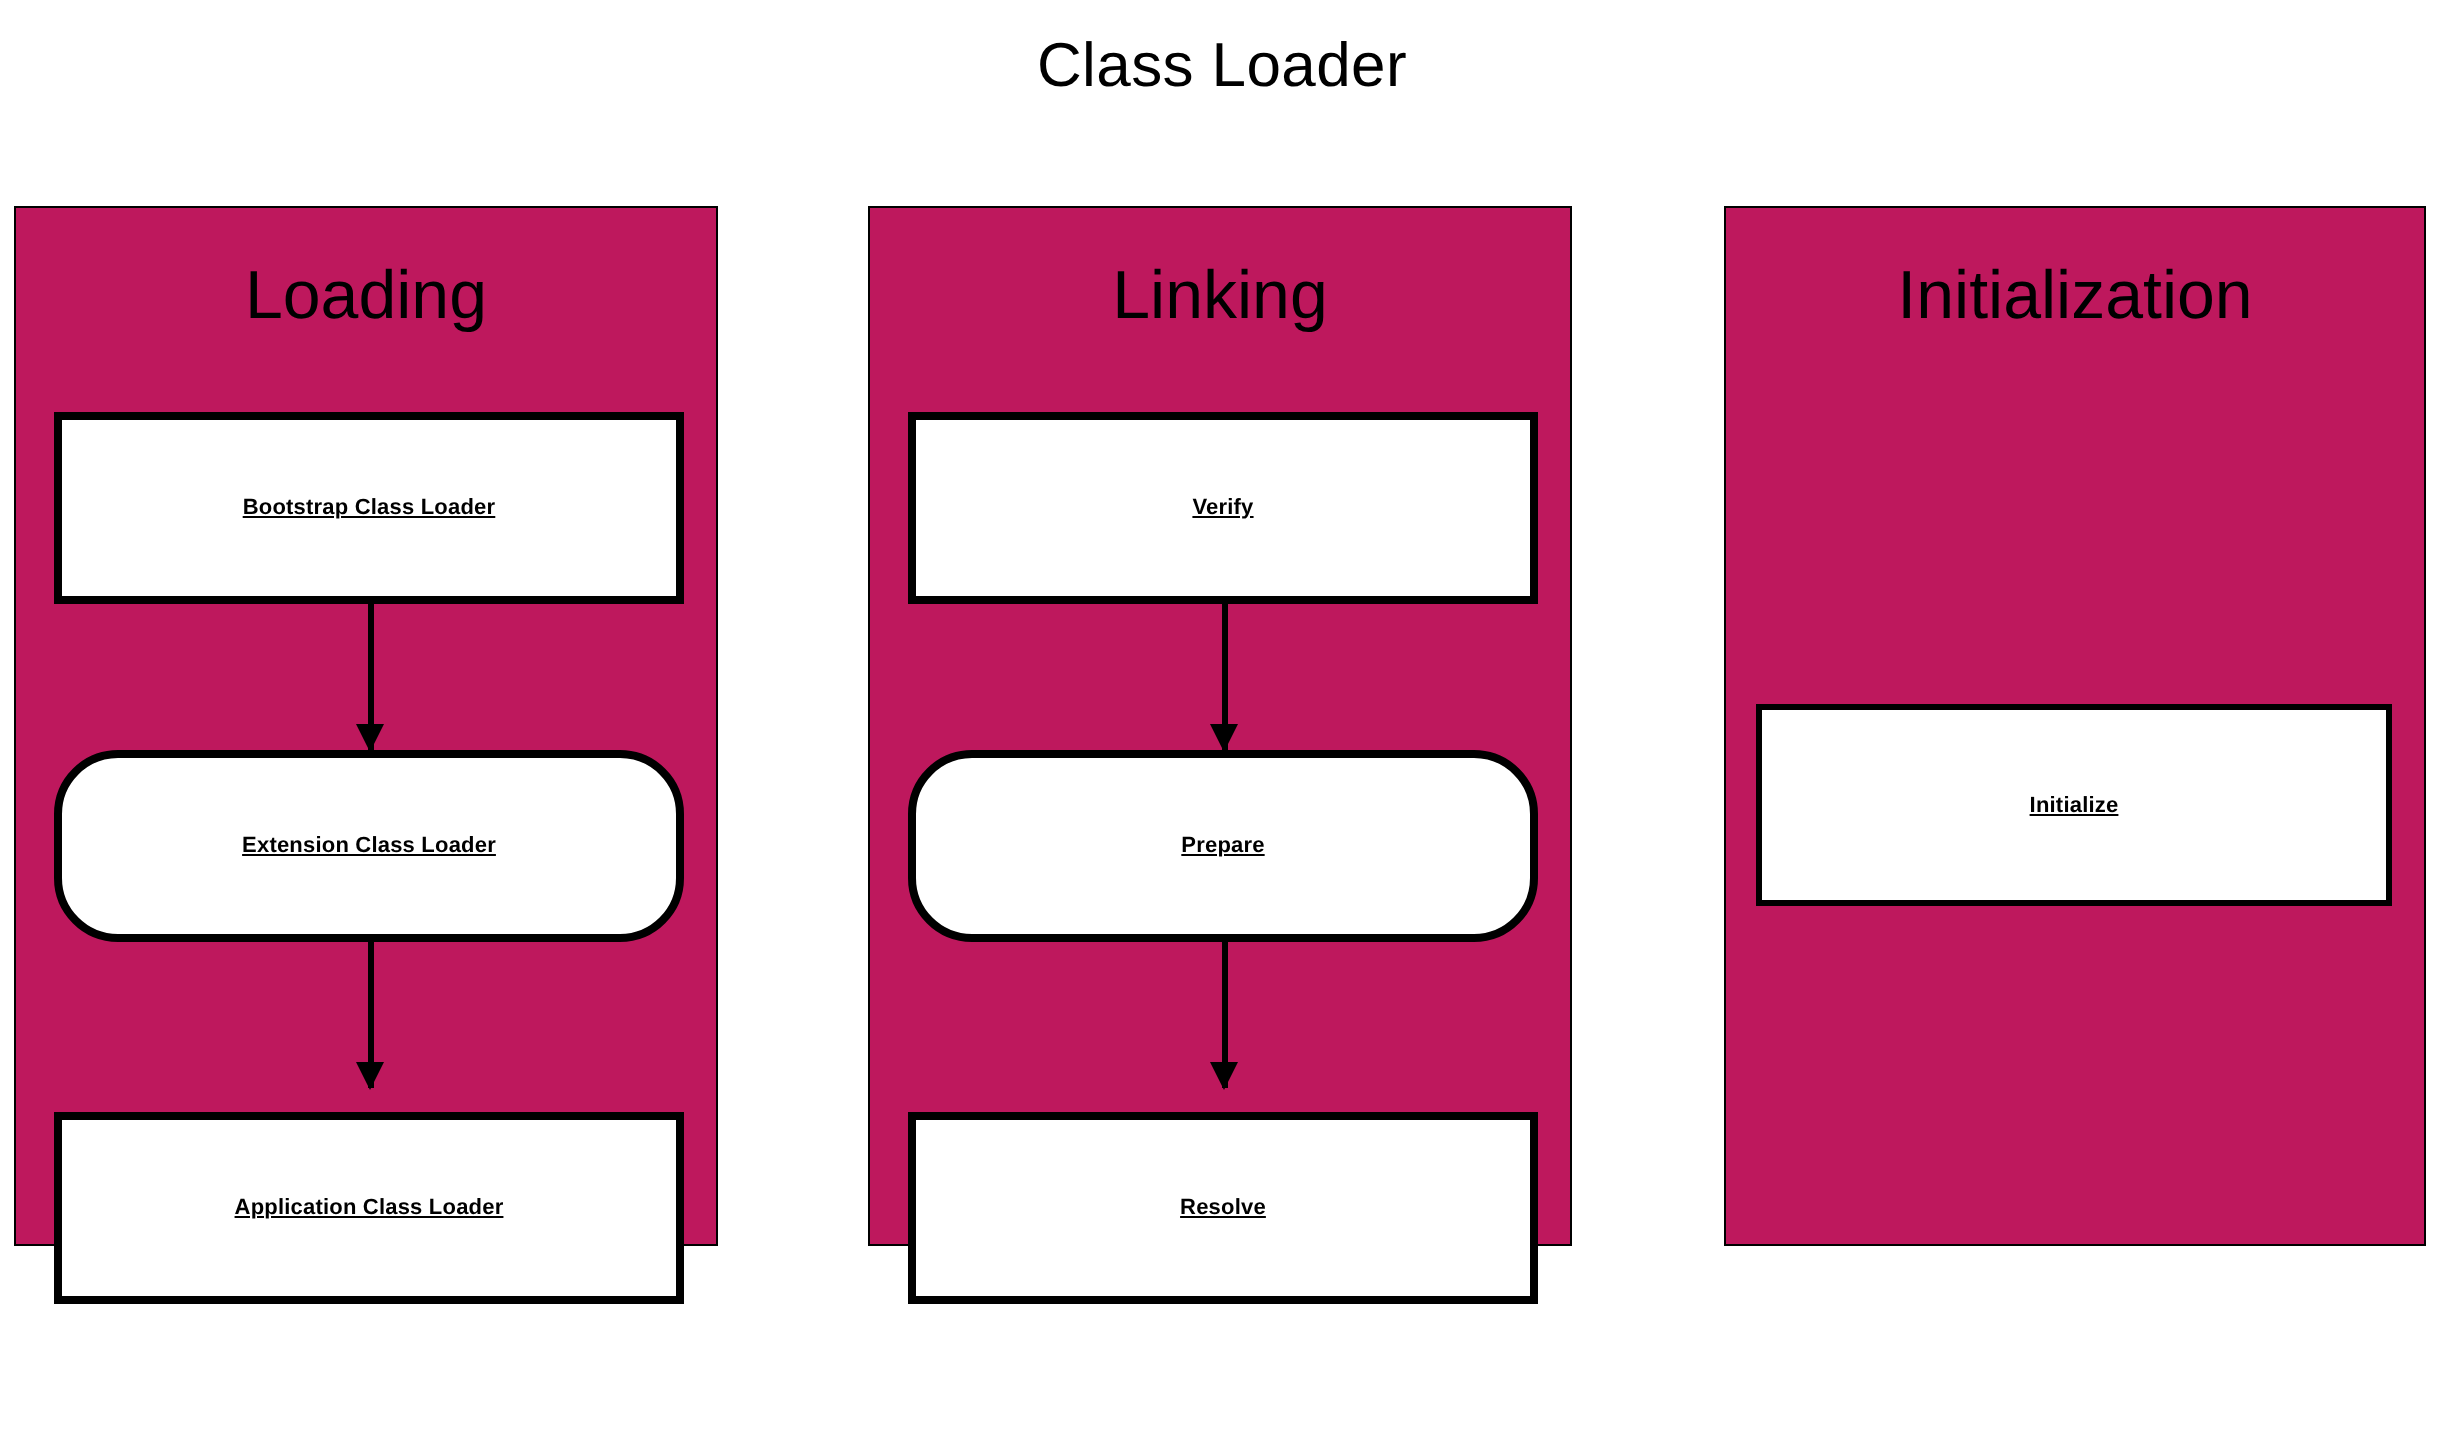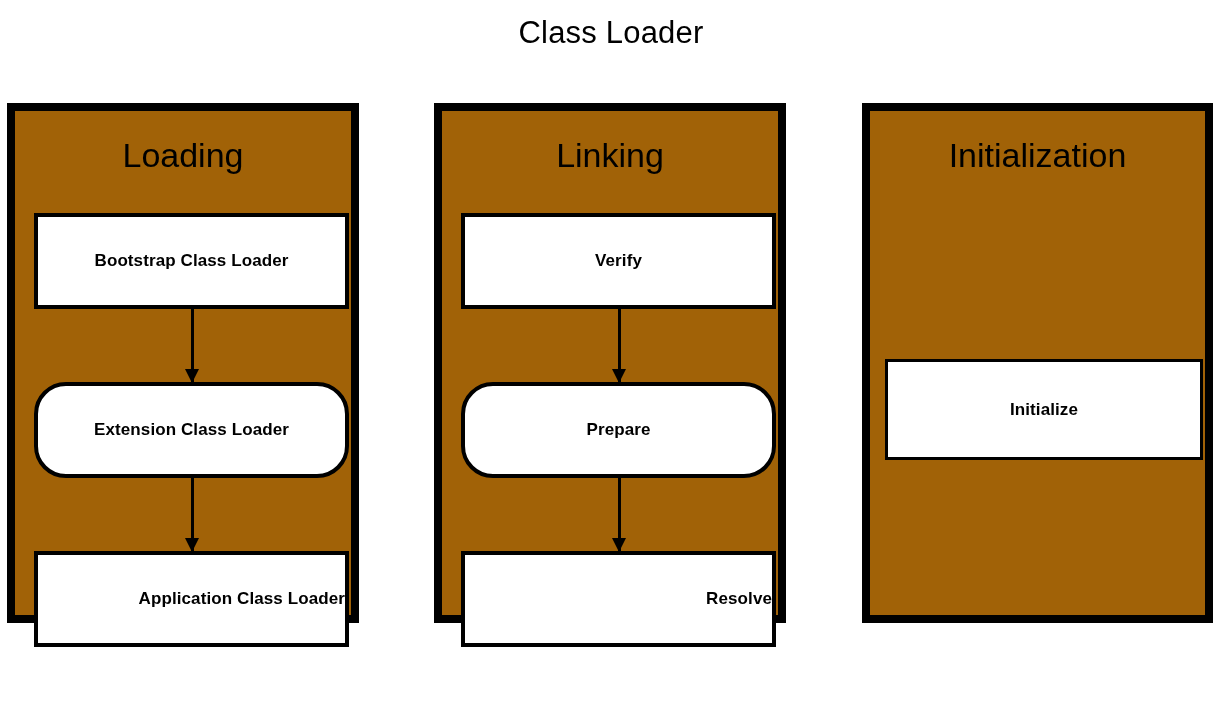--- a/index.html
+++ b/index.html
@@ -32,23 +32,23 @@
     font-weight: normal;
     letter-spacing: 0.2px;
     line-height: 38px;
   }
 
   
   .phase-column {
     position: absolute;
     top: 103px;
     height: 520px;
-    border: 8px solid #000000;
+    border: 1px solid #000000;
     box-sizing: border-box;
-    background: #a16207;
+    background: #be185d;
   }
   #col-loading        { left: 7px;   width: 352px; }
   #col-linking        { left: 434px; width: 352px; }
   #col-initialization { left: 862px; width: 351px; }
 
   .phase-header {
     position: absolute;
     left: 0;
     top: 24px;
     width: 100%;
@@ -62,35 +62,36 @@
   .step-box {
     position: absolute;
     border: 4px solid #000000;
     box-sizing: border-box;
     background: #ffffff;
     display: flex;
     align-items: center;
     justify-content: center;
   }
   .step-box .step-label {
-    font-size: 17px;
+    font-size: 11px;
     font-weight: bold;
     line-height: 22px;
     text-align: center;
     letter-spacing: 0.1px;
+    text-decoration: underline;
   }
   
   .step-box.std {
     left: 19px;
     width: 315px;
     height: 96px;
   }
   .step-box.std.slot-1 { top: 102px; }
   .step-box.std.slot-2 { top: 271px; border-radius: 32px; }
-  .step-box.std.slot-3 { top: 440px; justify-content: flex-end; }
+  .step-box.std.slot-3 { top: 452px; }
 
   
   .step-box.single {
     left: 15px;
     width: 318px;
     height: 101px;
     top: 248px;
     border-width: 3px;
   }
 

